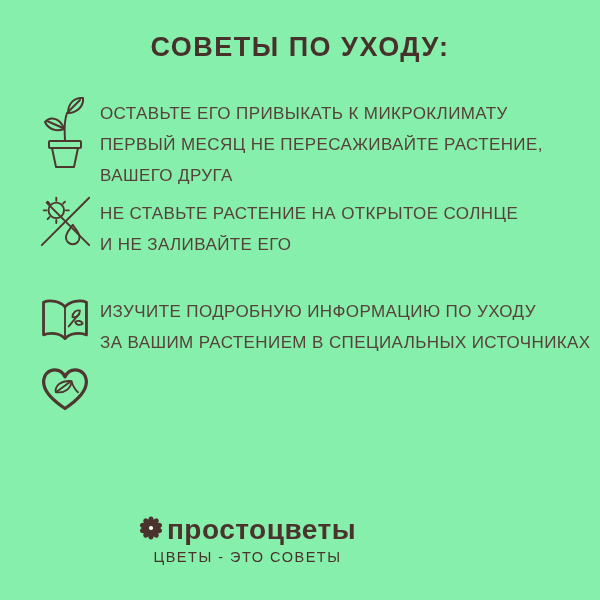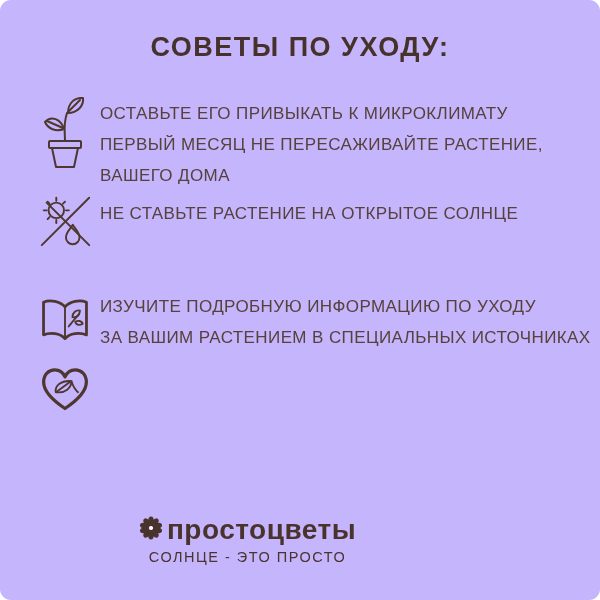--- a/index.html
+++ b/index.html
@@ -4,21 +4,21 @@
 <style>
   * { margin:0; padding:0; box-sizing:border-box; }
   html,body { width:600px; height:600px; }
   body {
     font-family: "Liberation Sans", sans-serif;
     background:#ffffff;
     position:relative;
     overflow:hidden;
     color:#57413b;
   }
-  .card { position:absolute; inset:0; background:#c4b5fd;border-radius:11px; }
+  .card { position:absolute; inset:0; background:#86efac; }
 
   .title {
     position:absolute; top:32px; left:0; width:600px;
     text-align:center;
     font-size:27px; font-weight:bold; letter-spacing:1.5px;
     color:#46312b;
   }
 
   .tip { position:absolute; left:36px; display:flex; align-items:flex-start; }
   .tip-icon { flex:0 0 58px; width:58px; display:flex; justify-content:center; }
@@ -29,21 +29,21 @@
     color:#57413b;
   }
   .tip-text .line { display:block; white-space:nowrap; }
 
   .tip-1 { top:94px; }
   .tip-2 { top:192px; }
   .tip-3 { top:291px; }
   .tip-4 { top:364px; }
   .tip-1 .tip-text { margin-top:4px; }
   .tip-2 .tip-text { margin-top:6px; }
-  .tip-3 .tip-text { }
+  .tip-3 .tip-text { margin-top:5px; }
   .tip-4 .tip-text { margin-top:9px; }
 
   .logo {
     position:absolute; top:514px; left:0; width:495px;
     text-align:center; color:#4a332c;
   }
   .logo-row {
     display:flex; justify-content:center; align-items:center; gap:4px;
   }
   .brand {
@@ -73,21 +73,21 @@
         <path class="ic" d="M31,17 L43,5"></path>
         <path class="ic" d="M27,34 C19,37 11,34 8,27 C14,20 24,24 27,34 Z"></path>
         <path class="ic" d="M26,33 L10,26"></path>
         <rect class="ic" x="12" y="46" width="32" height="7" rx="1"></rect>
         <path class="ic" d="M15,53 L41,53 L37,72 L19,72 Z"></path>
       </svg>
     </div>
     <div class="tip-text">
       <span class="line">ОСТАВЬТЕ ЕГО ПРИВЫКАТЬ К МИКРОКЛИМАТУ</span>
       <span class="line">ПЕРВЫЙ МЕСЯЦ НЕ ПЕРЕСАЖИВАЙТЕ РАСТЕНИЕ,</span>
-      <span class="line">ВАШЕГО ДОМА</span>
+      <span class="line">ВАШЕГО ДРУГА</span>
     </div>
   </div>
 
   <div class="tip tip-2">
     <div class="tip-icon">
       <svg width="58" height="58" viewBox="0 0 60 60">
         <circle class="ic" cx="21" cy="19" r="8"></circle>
         <path class="ic" d="M21,6 L21,9"></path>
         <path class="ic" d="M30,10 L28,12"></path>
         <path class="ic" d="M34,19 L31,19"></path>
@@ -95,20 +95,21 @@
         <path class="ic" d="M12,10 L14,12"></path>
         <path class="ic" d="M12,28 L14,26"></path>
         <path class="ic" d="M21,32 L21,29"></path>
         <path class="ic" d="M38,34 C41,39 45,42 45,47 A7,7 0 1 1 31,47 C31,42 35,39 38,34 Z"></path>
         <path class="ic" d="M55,6 L6,55"></path>
         <path class="ic" d="M11,11 L55,55"></path>
       </svg>
     </div>
     <div class="tip-text">
       <span class="line">НЕ СТАВЬТЕ РАСТЕНИЕ НА ОТКРЫТОЕ СОЛНЦЕ</span>
+      <span class="line">И НЕ ЗАЛИВАЙТЕ ЕГО</span>
     </div>
   </div>
 
   <div class="tip tip-3">
     <div class="tip-icon">
       <svg width="56" height="56" viewBox="0 0 60 60">
         <path class="ic ic-thick" d="M30,17 C25,11 14,9 7,12 L7,47 C14,44 25,45 30,51 C35,45 46,44 53,47 L53,12 C46,9 35,11 30,17 Z"></path>
         <path class="ic" d="M30,17 L30,51"></path>
         <path class="ic" d="M34,38 C38,33 41,29 45,25"></path>
         <path class="ic" d="M38,28 C38,23 42,20 46,21 C46,26 42,29 38,28 Z"></path>
@@ -146,16 +147,16 @@
             <ellipse cx="0" cy="-6.5" rx="2.9" ry="5" transform="rotate(216)"></ellipse>
             <ellipse cx="0" cy="-6.5" rx="2.9" ry="5" transform="rotate(252)"></ellipse>
             <ellipse cx="0" cy="-6.5" rx="2.9" ry="5" transform="rotate(288)"></ellipse>
             <ellipse cx="0" cy="-6.5" rx="2.9" ry="5" transform="rotate(324)"></ellipse>
           </g>
           <circle cx="0" cy="0" r="2.1" fill="#ffffff"></circle>
         </svg>
       </span>
       <span class="brand">простоцветы</span>
     </div>
-    <div class="tagline">СОЛНЦЕ - ЭТО ПРОСТО</div>
+    <div class="tagline">ЦВЕТЫ - ЭТО СОВЕТЫ</div>
   </div>
 
 </div>
 
 </body></html>

